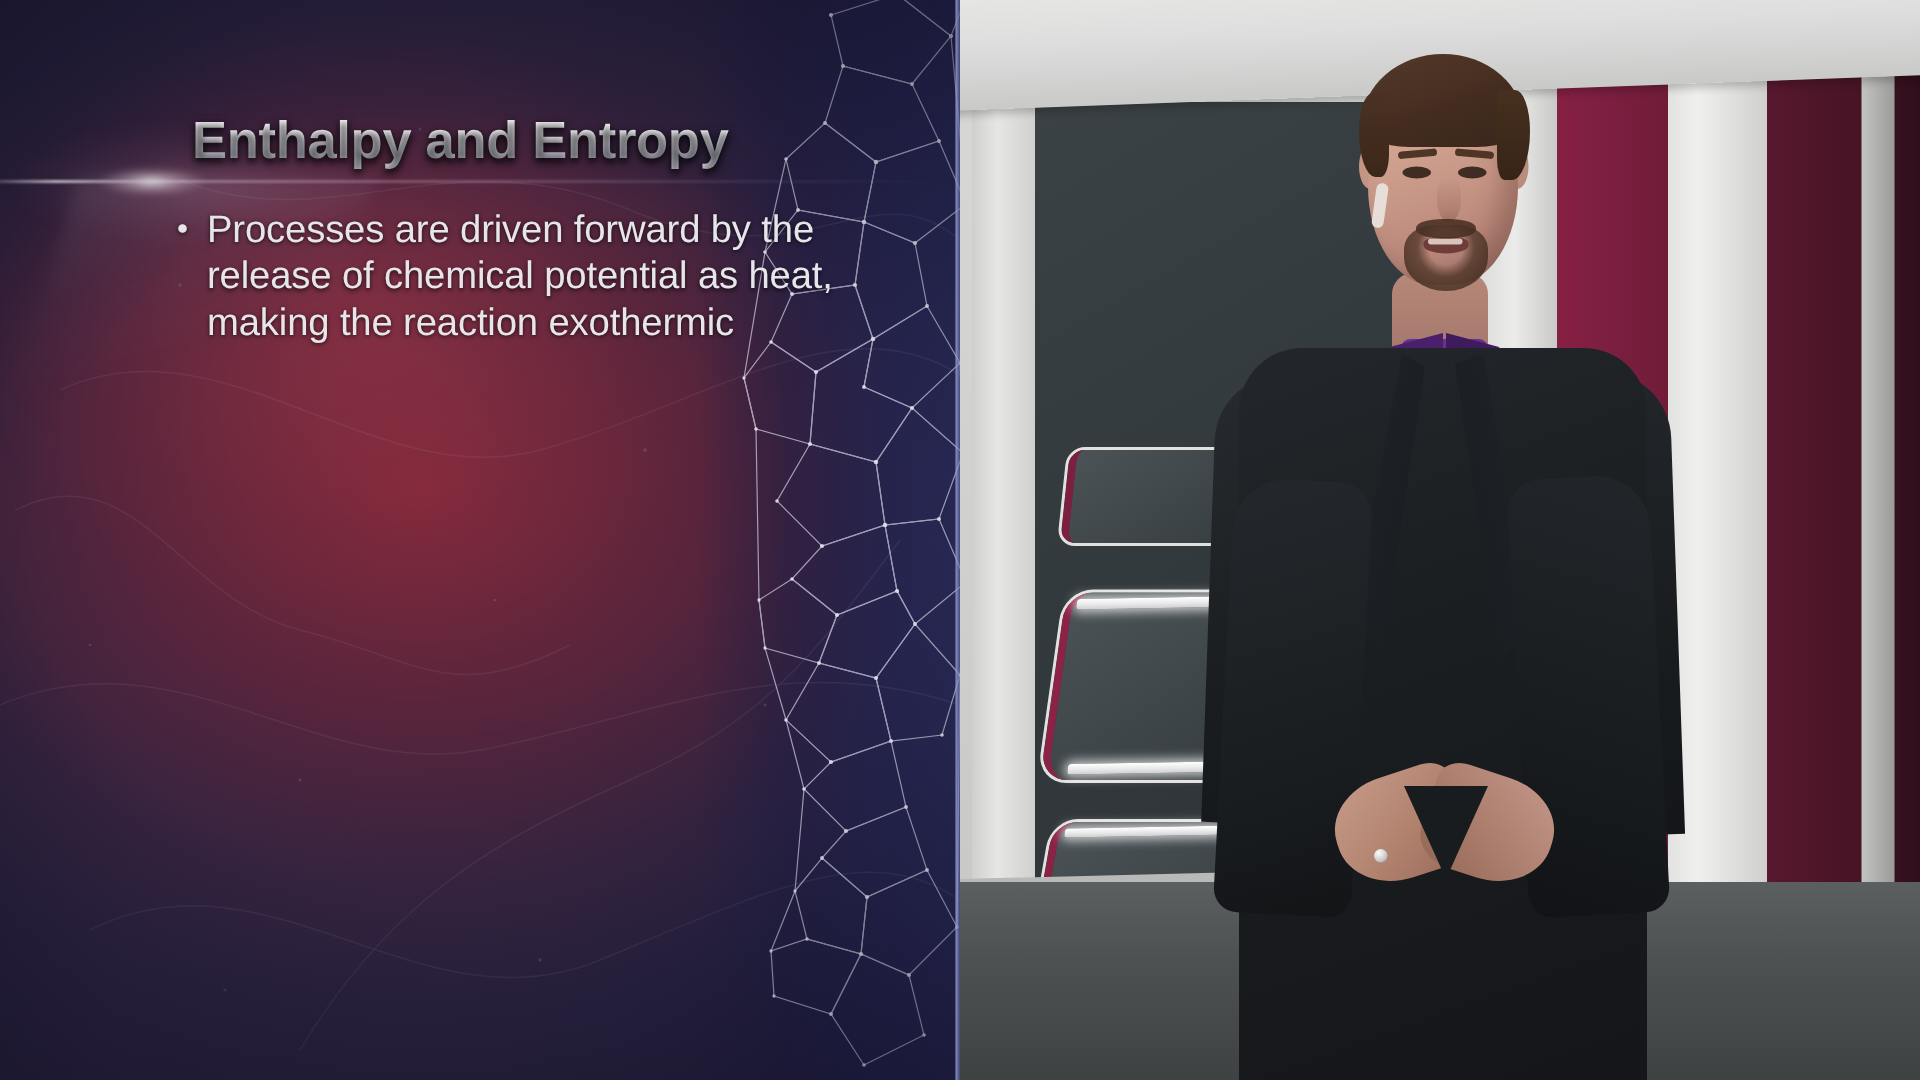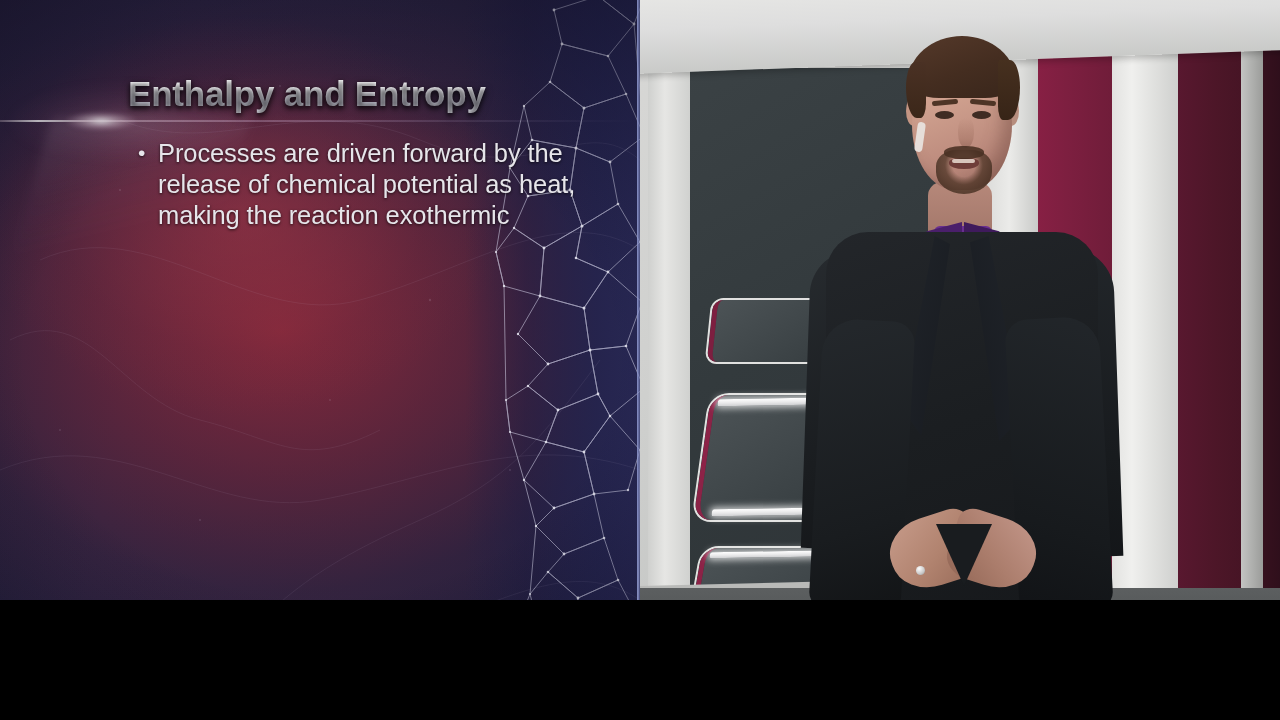--- a/index.html
+++ b/index.html
@@ -11,21 +11,21 @@
   body {
     width: 1280px;
     height: 720px;
     overflow: hidden;
     font-family: "Liberation Sans", sans-serif;
   }
 
   #stage {
     position: relative;
     width: 1280px;
-    height: 600px;
+    height: 720px;
     overflow: hidden;
     background: #10101c;
   }
 
   
   #slide-panel {
     position: absolute;
     left: 0; top: 0;
     width: 640px; height: 720px;
     overflow: hidden;
@@ -116,21 +116,21 @@
     background: linear-gradient(to bottom, #ffffff 0%, #f2f2f5 32%, #cfcfd8 55%, #b9b9c6 72%, #e2e2ea 100%);
     -webkit-background-clip: text;
     background-clip: text;
     -webkit-text-fill-color: transparent;
     text-shadow: 0 2px 4px rgba(0,0,0,0.55);
     filter: drop-shadow(0 2px 3px rgba(0,0,0,0.6));
     white-space: nowrap;
   }
   .bullet-list {
     position: absolute;
-    left: 136px; top: 138px;
+    left: 116px; top: 138px;
     width: 440px;
     margin: 0; padding: 0;
     list-style: none;
   }
   .bullet-item {
     position: relative;
     padding-left: 22px;
     color: #e6e5ea;
     font-size: 25.5px;
     line-height: 31px;

